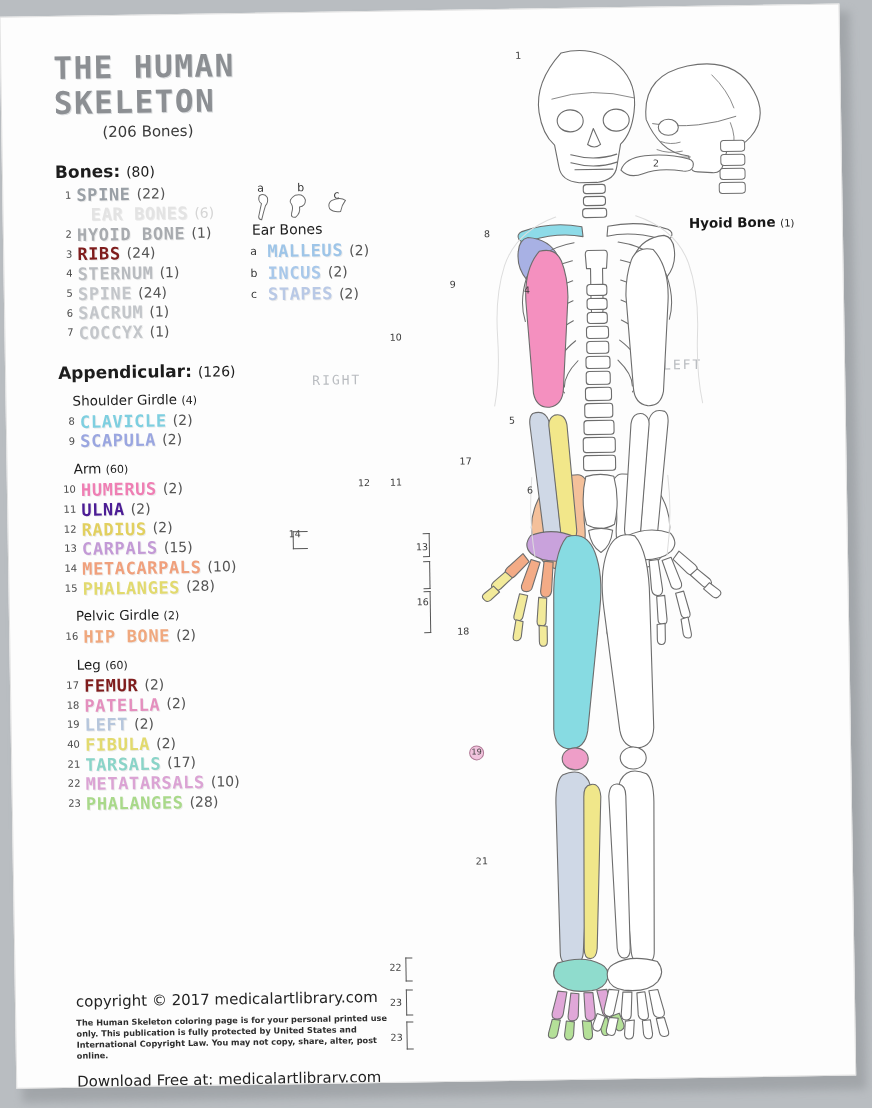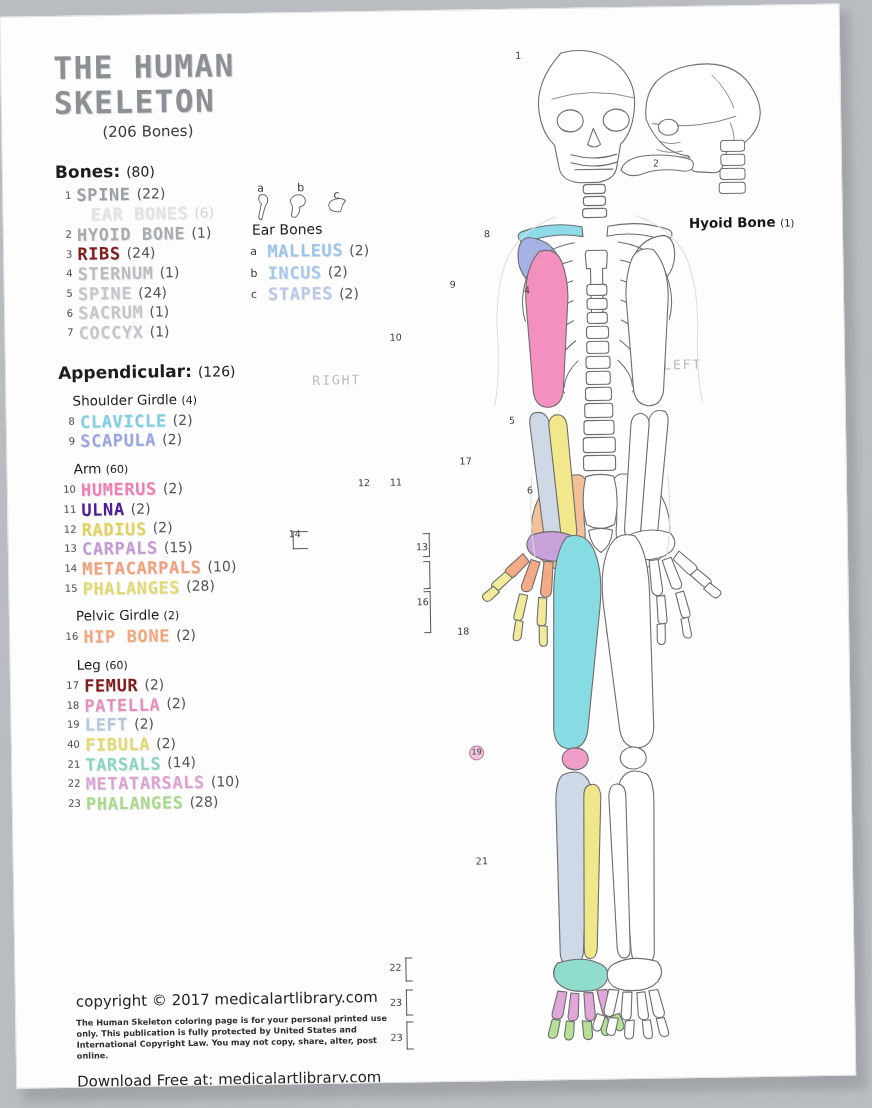--- a/index.html
+++ b/index.html
@@ -384,21 +384,21 @@
             <span class="bcount">(2)</span>
           </li>
           <li>
             <span class="num">40</span>
             <span class="bname" style="color:#e2da6e">FIBULA</span>
             <span class="bcount">(2)</span>
           </li>
           <li>
             <span class="num">21</span>
             <span class="bname" style="color:#8ad4c8">TARSALS</span>
-            <span class="bcount">(14)</span>
+            <span class="bcount">(17)</span>
           </li>
           <li>
             <span class="num">22</span>
             <span class="bname" style="color:#dba3d4">METATARSALS</span>
             <span class="bcount">(10)</span>
           </li>
           <li>
             <span class="num">23</span>
             <span class="bname" style="color:#a9d98a">PHALANGES</span>
             <span class="bcount">(28)</span>

